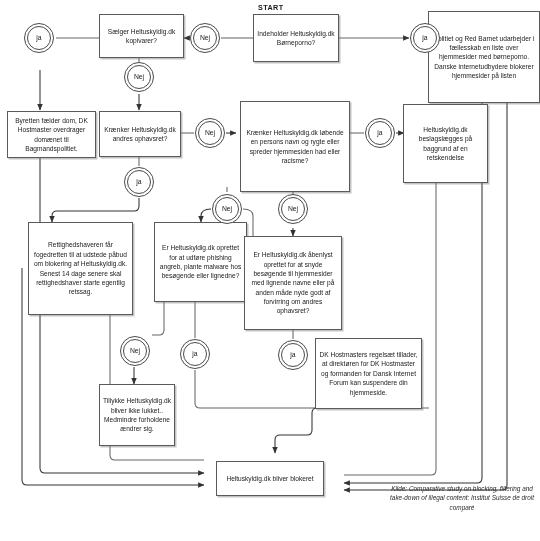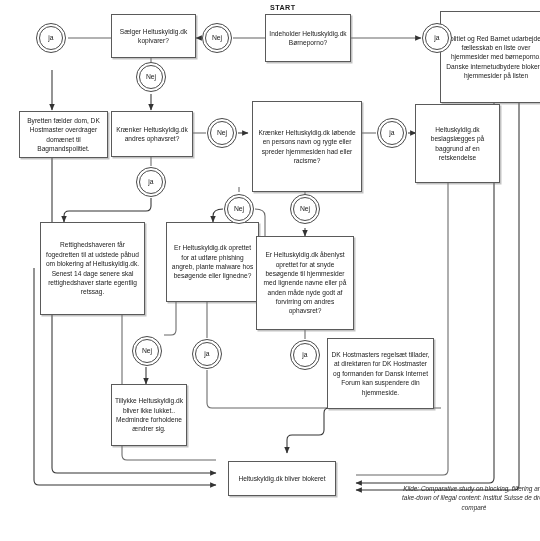--- a/index.html
+++ b/index.html
@@ -1,20 +1,20 @@
 <!DOCTYPE html>
 <html><head>
 <meta charset="utf-8">
 <style>
   html, body { margin:0; padding:0; background:#ffffff; }
   body { width:540px; height:541px; position:relative;
          font-family:"Liberation Sans", sans-serif; color:#1a1a1a;
          -webkit-font-smoothing:antialiased; overflow:hidden; }
 
-  #canvas { position:absolute; left:16px; top:0; width:478px; height:541px; }
+  #canvas { position:absolute; left:4px; top:0; width:478px; height:541px; }
   #svg-layer { position:absolute; left:0; top:0; width:540px; height:541px; }
 
   .node {
     position:absolute;
     box-sizing:border-box;
     background:#ffffff;
     border:1px solid #5a5a5a;
     display:flex; align-items:center; justify-content:center;
     text-align:center;
     font-size:6.6px;

